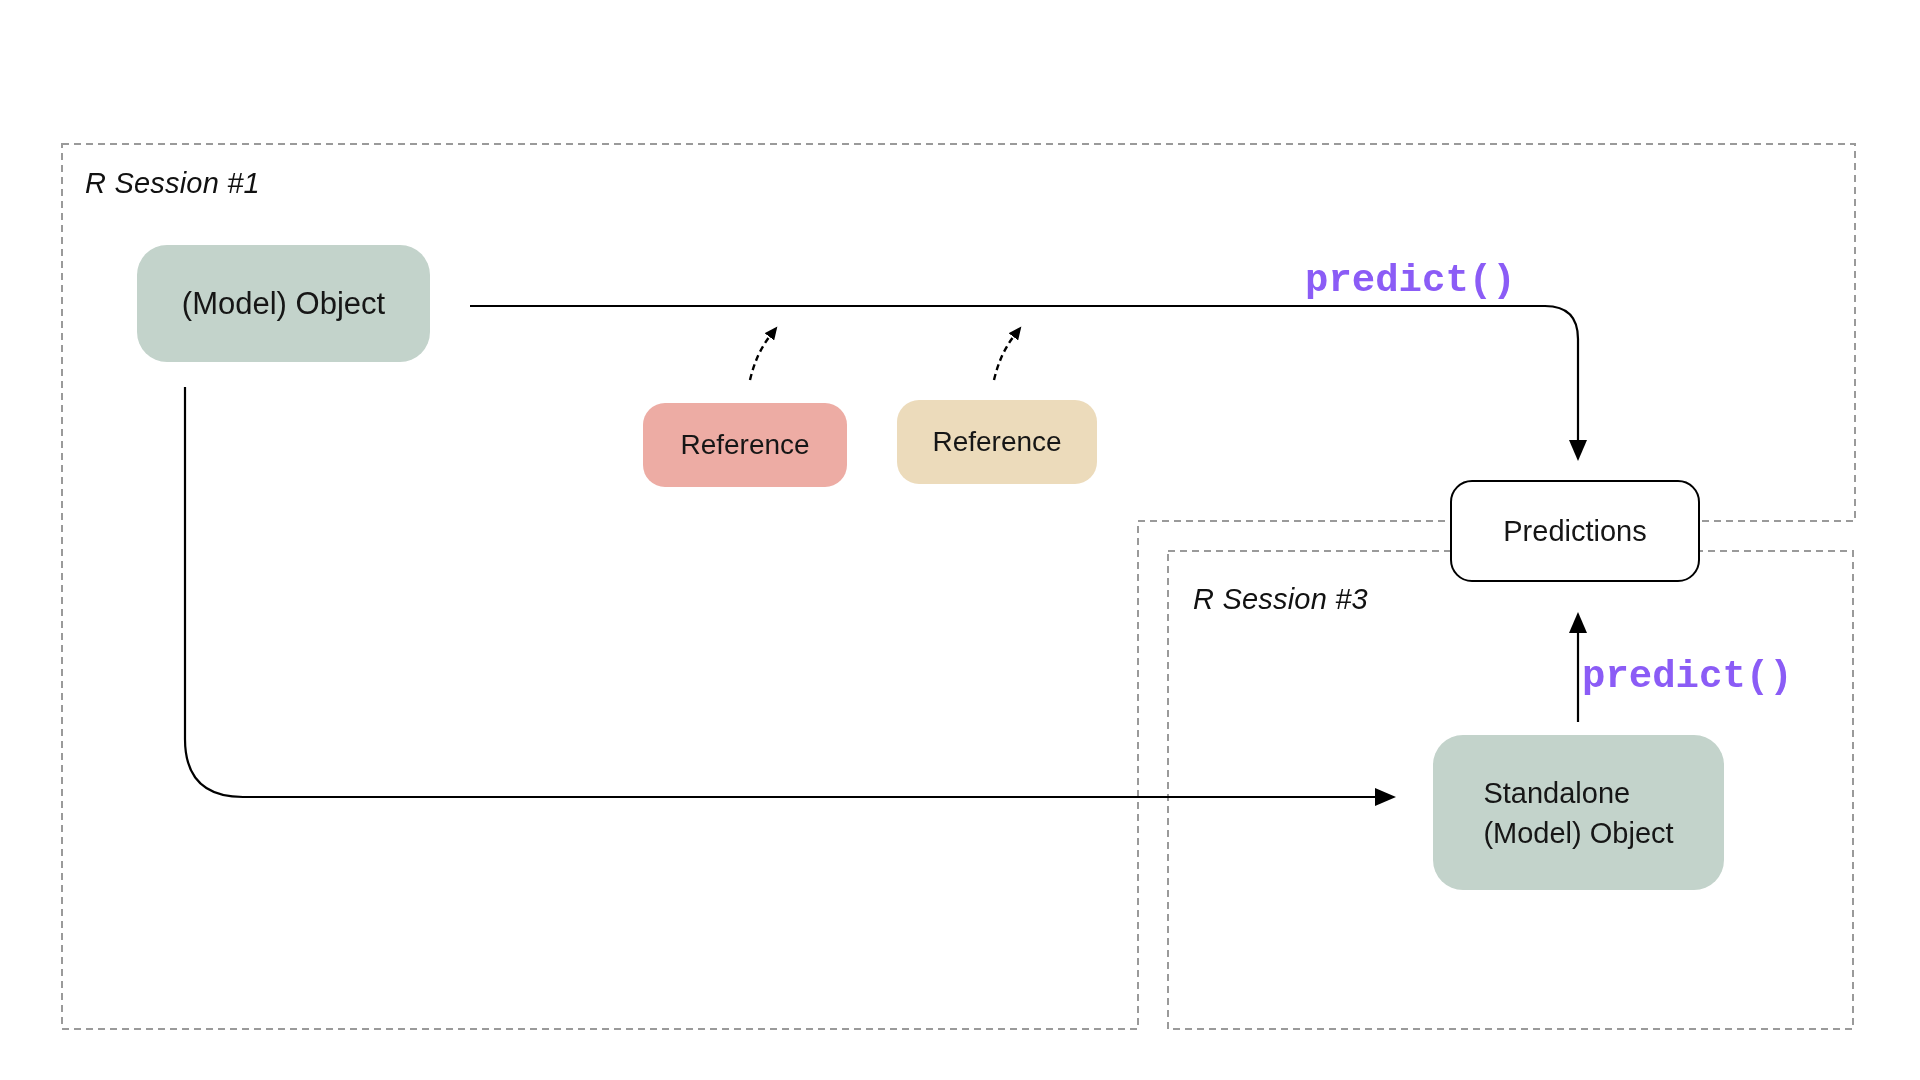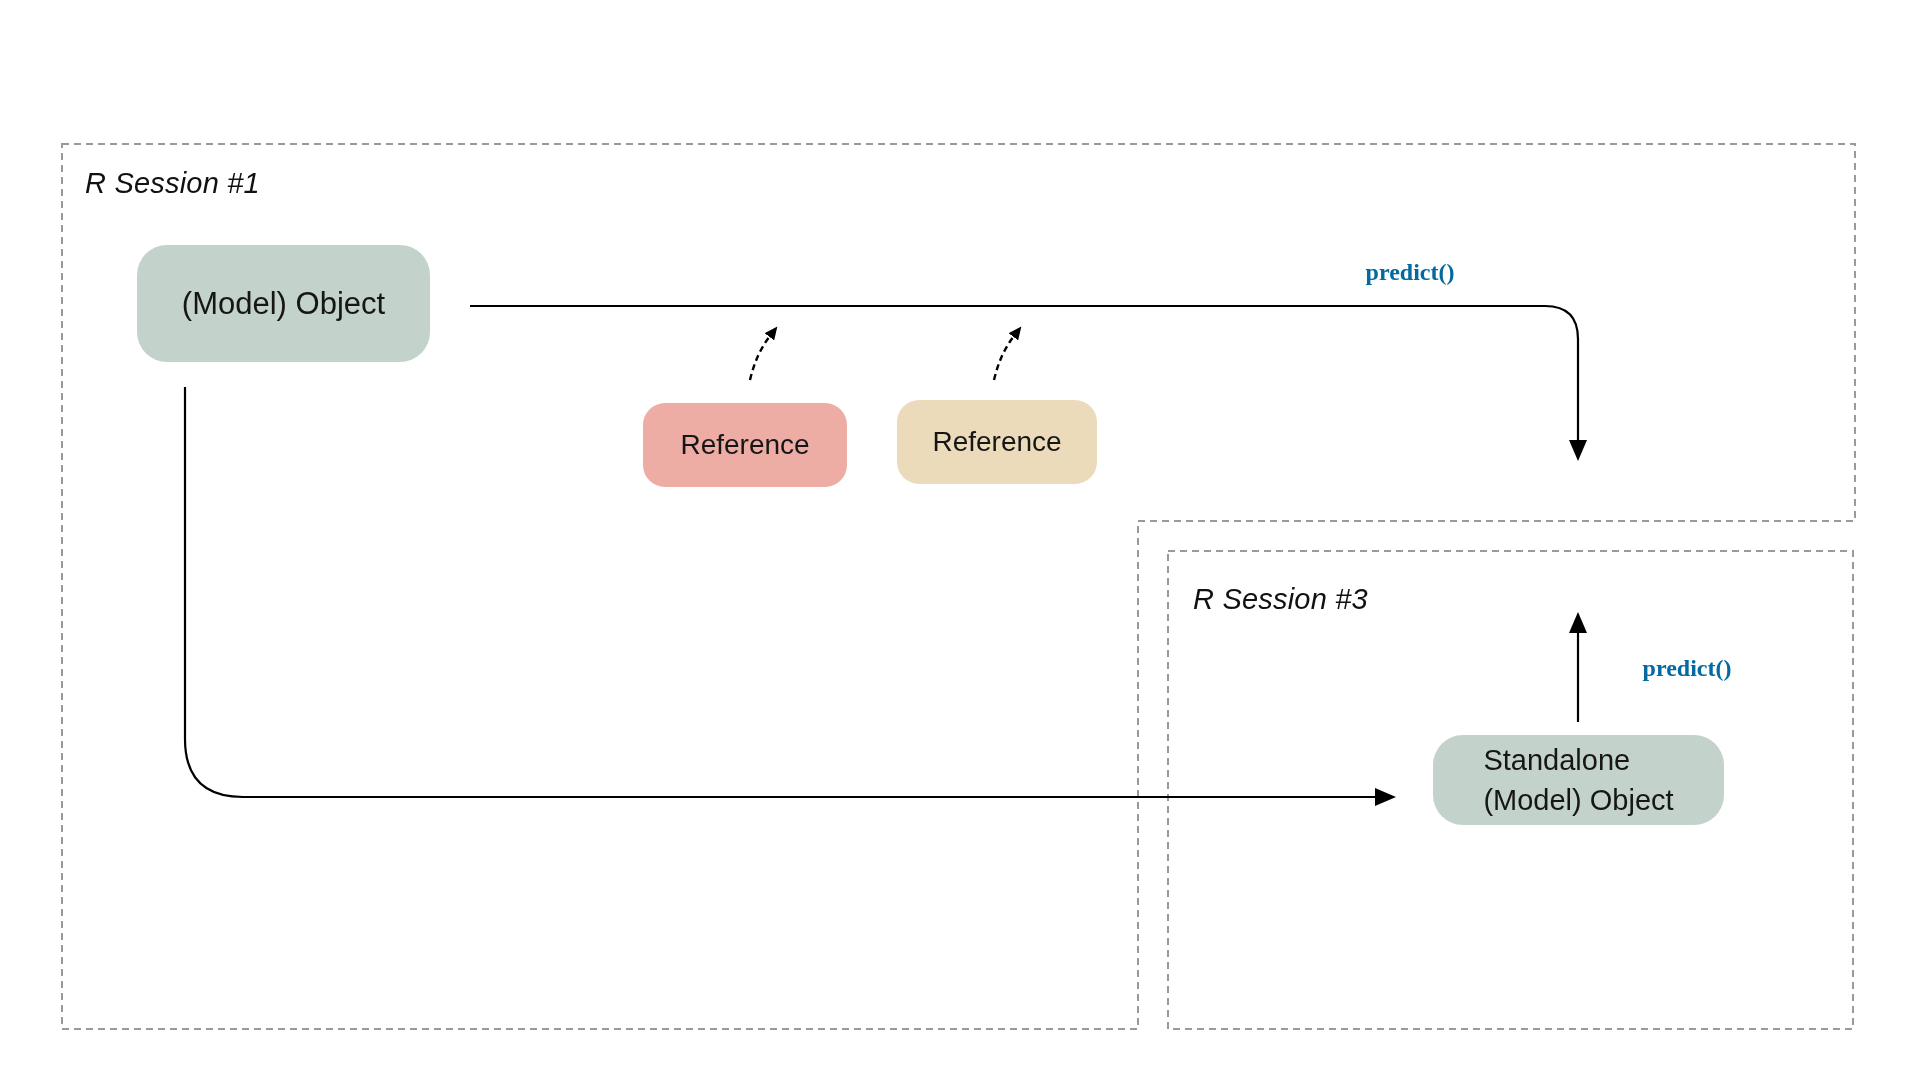--- a/index.html
+++ b/index.html
@@ -30,31 +30,31 @@
     display: flex;
     align-items: center;
     justify-content: center;
     font-size: 28px;
     color: #161616;
   }
   .node-model      { left: 137px;  top: 198px; width: 293px; height: 117px; border-radius: 30px; background: #c3d3cb; font-size: 31px; }
   .node-ref-pink   { left: 643px;  top: 356px; width: 204px; height: 84px;  border-radius: 22px; background: #edaca4; }
   .node-ref-tan    { left: 897px;  top: 353px; width: 200px; height: 84px;  border-radius: 22px; background: #ecdbbb; }
   .node-predictions{ left: 1450px; top: 433px; width: 250px; height: 102px; border-radius: 22px; background: #ffffff; border: 2px solid #000000; font-size: 29px; box-sizing: border-box; }
-  .node-standalone { left: 1433px; top: 688px; width: 291px; height: 90px; border-radius: 30px; background: #c3d3cb; font-size: 29px; line-height: 40px; }
+  .node-standalone { left: 1433px; top: 688px; width: 291px; height: 155px; border-radius: 30px; background: #c3d3cb; font-size: 29px; line-height: 40px; }
 
   .code-label {
     position: absolute;
     z-index: 3;
     width: 210px;
     text-align: center;
-    font-family: Liberation Serif, serif;
+    font-family: Liberation Mono, monospace;
     font-weight: bold;
-    font-size: 24px;
-    color: #0369a1;
+    font-size: 39px;
+    color: #8b5cf6;
     white-space: nowrap;
   }
   .code-top    { left: 1305px; top: 212px; }
   .code-bottom { left: 1582px; top: 608px; }
 </style>
 </head>
 <body>
 
 <div id="stage">
 
@@ -91,20 +91,23 @@
   </div>
 
   <div class="node node-ref-pink">
     <span>Reference</span>
   </div>
 
   <div class="node node-ref-tan">
     <span>Reference</span>
   </div>
 
+  <div class="node node-predictions">
+    <span>Predictions</span>
+  </div>
 
   <div class="node node-standalone">
     <span>
       <span style="display:block;">Standalone</span>
       <span style="display:block;">(Model) Object</span>
     </span>
   </div>
 
   <div class="code-label code-top">predict()</div>
 

